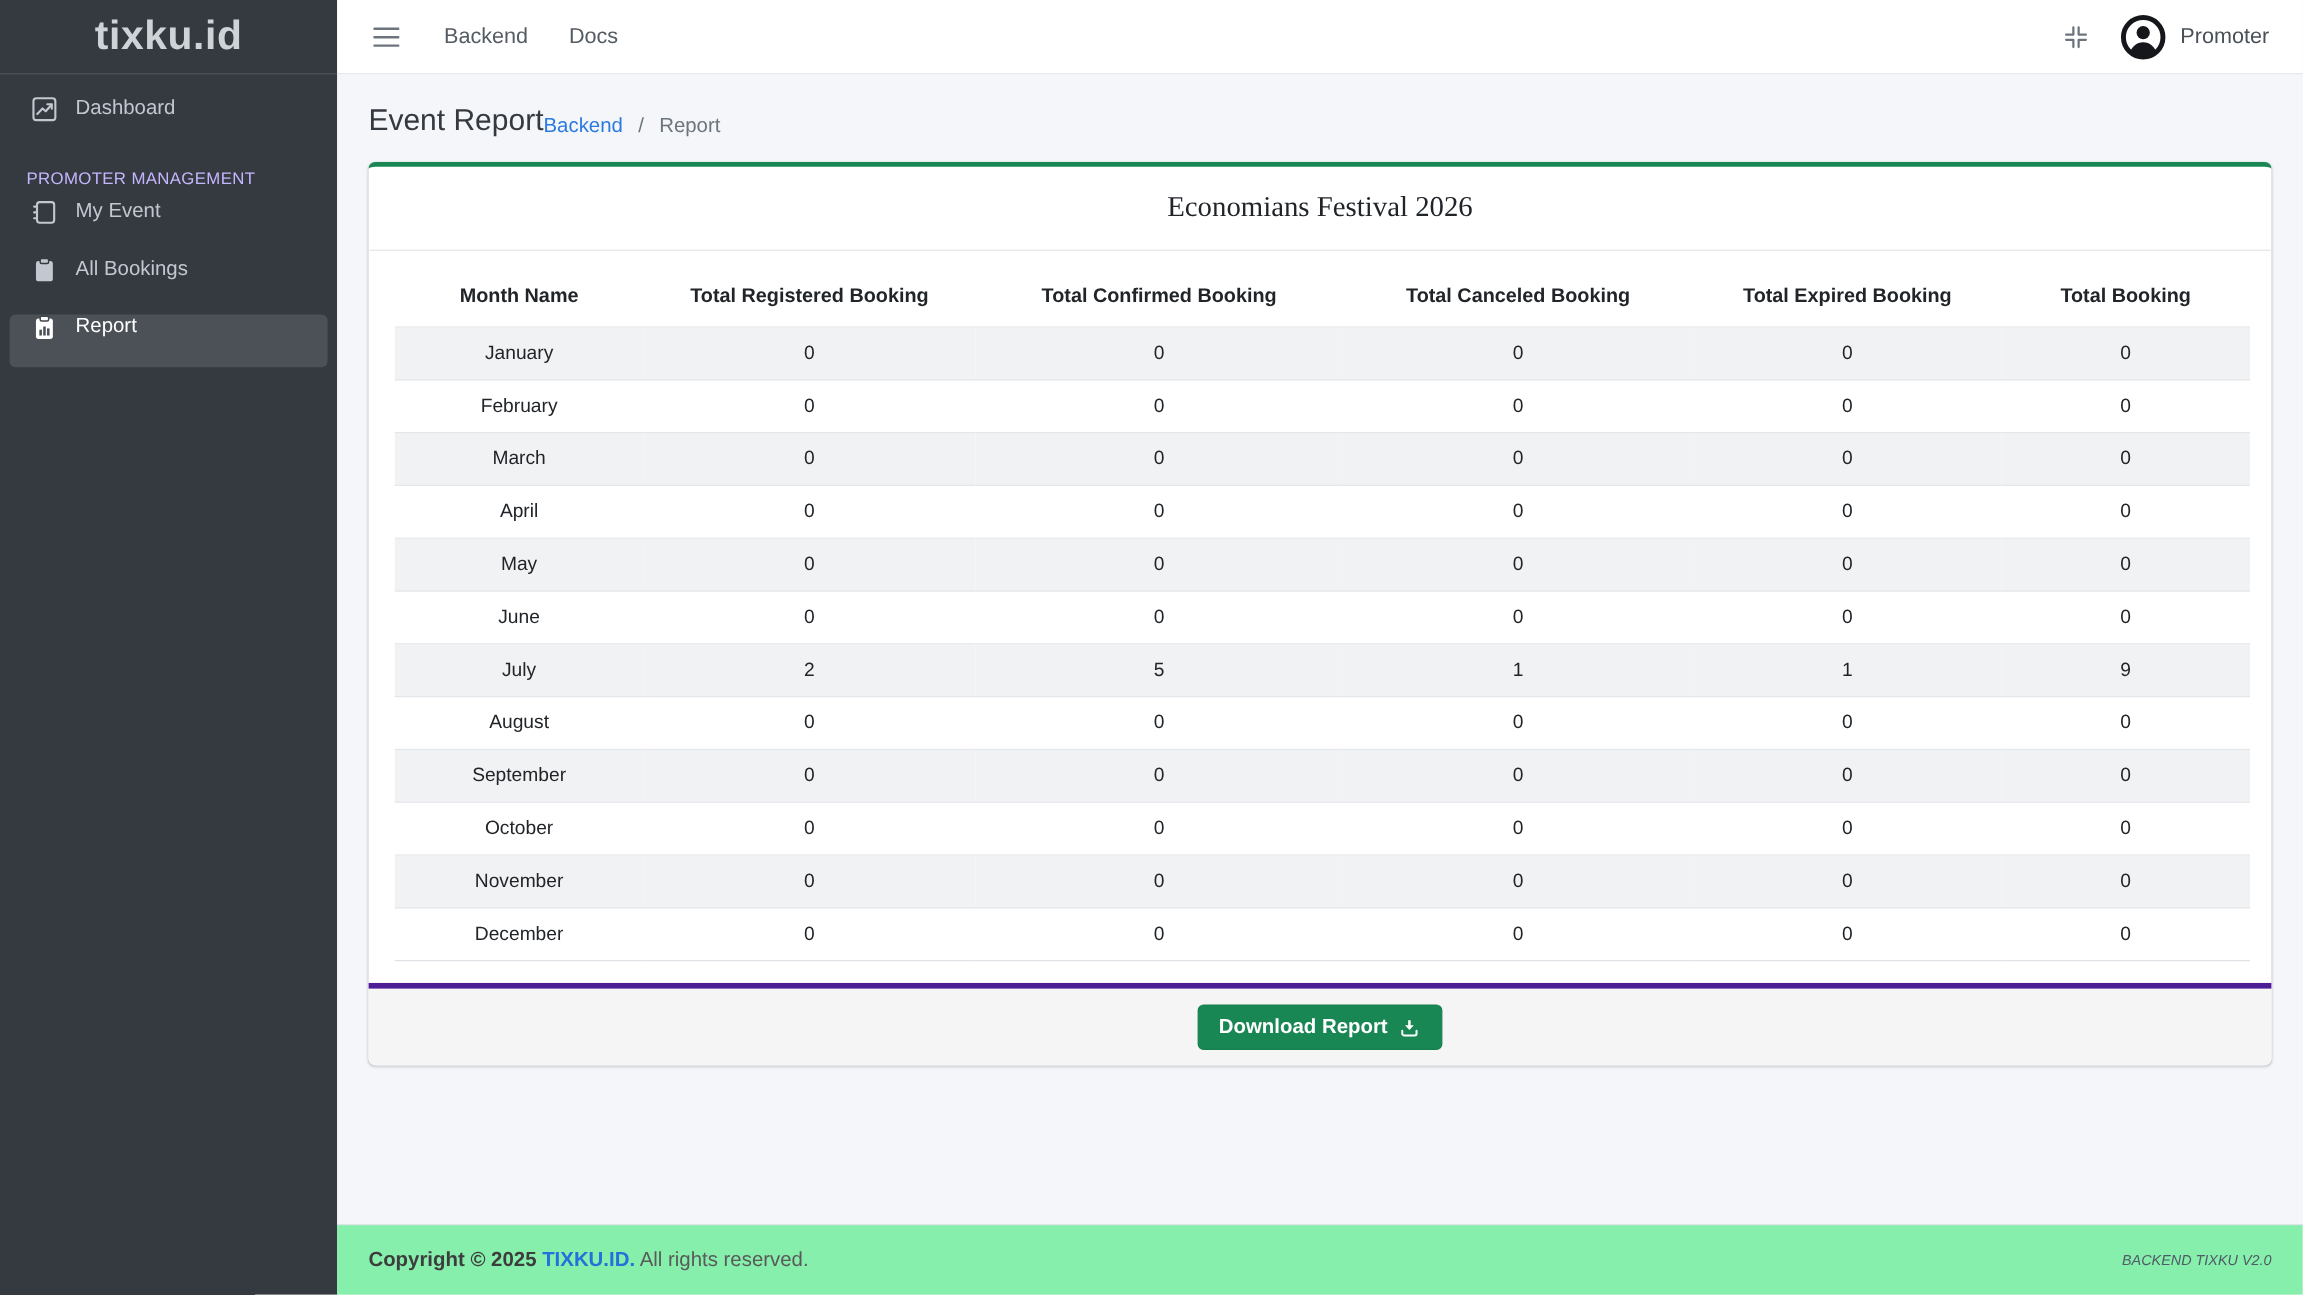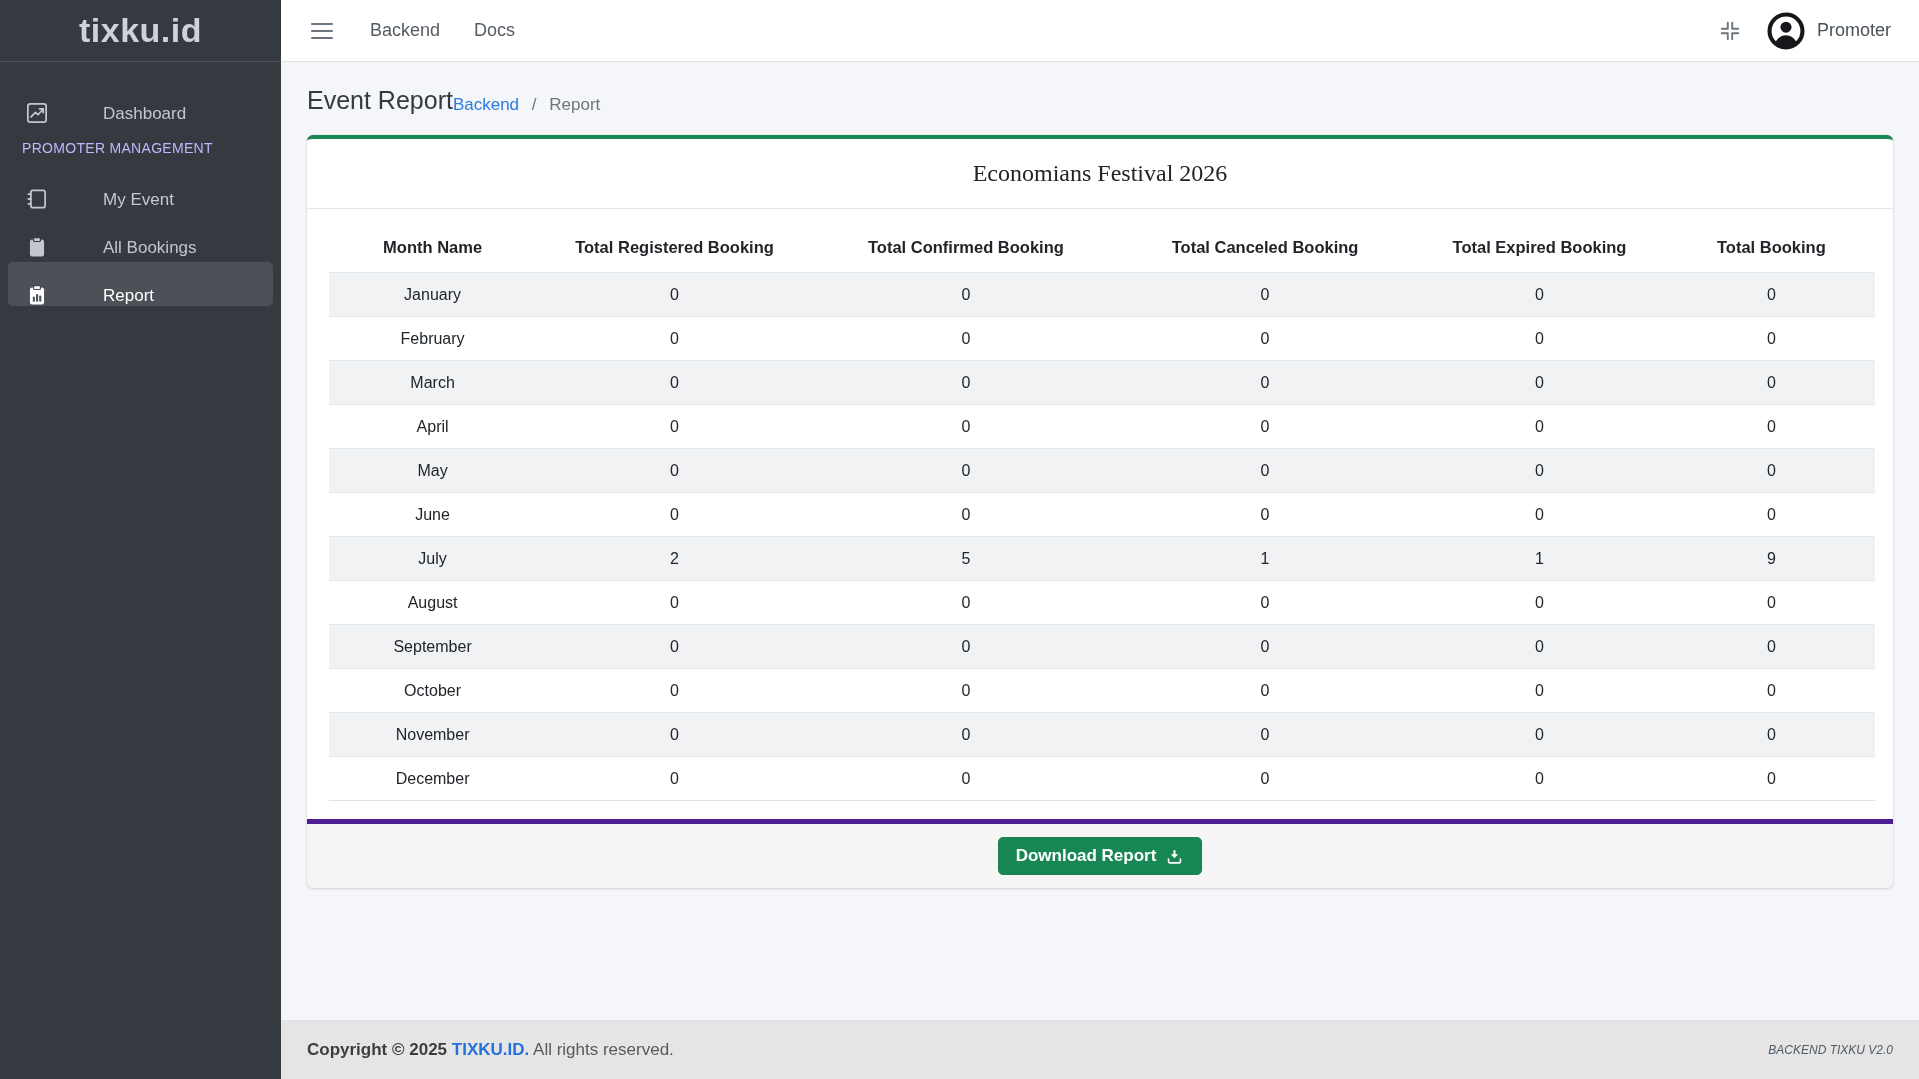--- a/index.html
+++ b/index.html
@@ -7,22 +7,22 @@
   body { font-family:"Liberation Sans", sans-serif; background:#f4f6f9; color:#212529; }
 
   .app { display:flex; width:100%; height:100%; }
 
   
   .sidebar { width:281px; min-width:281px; height:100%; background:#343a40; display:flex; flex-direction:column; }
   .brand { height:62px; display:flex; align-items:center; justify-content:center;
            border-bottom:1px solid #4b545c; }
   .brand-text { font-size:34px; font-weight:700; color:#ced3d8; letter-spacing:.5px; }
   .nav-menu { padding:18px 8px 8px 8px; }
-  .nav-item { display:flex; align-items:flex-end; height:44px; padding-left:14px;
-              border-radius:5px; margin-bottom:4px; color:#c2c7d0; cursor:pointer;gap:40px; }
+  .nav-item { display:flex; align-items:flex-start; height:44px; padding-left:14px;
+              border-radius:5px; margin-bottom:4px; color:#c2c7d0; cursor:pointer; }
   .nav-item.active { background:rgba(255,255,255,.12); color:#fff; }
   .nav-item .nv-icon { width:22px; height:22px; margin:0 15px 0 4px; flex:0 0 22px; }
   .nav-item .nv-label { font-size:17px; }
   .nav-header { font-size:14px; color:#c4b5fd; padding:12px 14px 10px 14px; letter-spacing:.3px; }
 
   
   .main { flex:1; display:flex; flex-direction:column; height:100%; min-width:0; }
 
   .topnav { height:62px; background:#fff; border-bottom:1px solid #dee2e6;
             display:flex; align-items:center; padding:0 28px 0 30px; }
@@ -61,21 +61,21 @@
   table.report col:nth-child(5){width:16.6%;} table.report col:nth-child(6){width:13.4%;}
 
   .card-footer { background:#f5f5f5; border-top:5px solid #4c1d95; padding:13px;
                  border-radius:0 0 6px 6px; text-align:center; }
   .btn-download { display:inline-flex; align-items:center; gap:9px; background:#198754; color:#fff;
                   border:1px solid #17804f; border-radius:5px; font-size:17px; font-weight:700;
                   padding:8px 17px; cursor:pointer; font-family:inherit; }
   .btn-download svg { width:19px; height:19px; }
 
   
-  .page-footer { height:59px; background:#e5e5e5; border-top:1px solid #dee2e6;
+  .page-footer { height:59px; background:#86efac; border-top:1px solid #dee2e6;
                  display:flex; align-items:center; justify-content:space-between;
                  padding:12px 26px; font-size:17px; color:#5a5a5a;gap:24px; }
   .page-footer .bold { font-weight:700; color:#3d3d3d; }
   .page-footer a { font-weight:700; color:#2470dc; text-decoration:none; cursor:pointer; }
   .version { font-style:italic; color:#4f5b66; font-size:12px; }
 </style>
 </head>
 <body>
 
 <div class="app">

